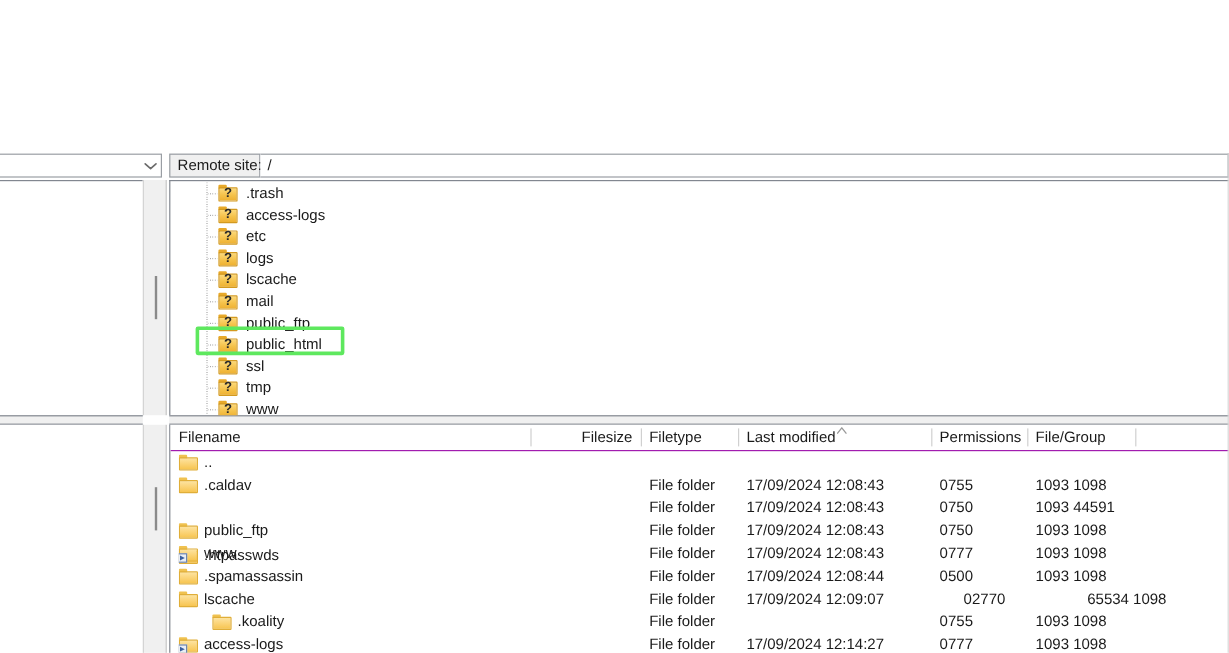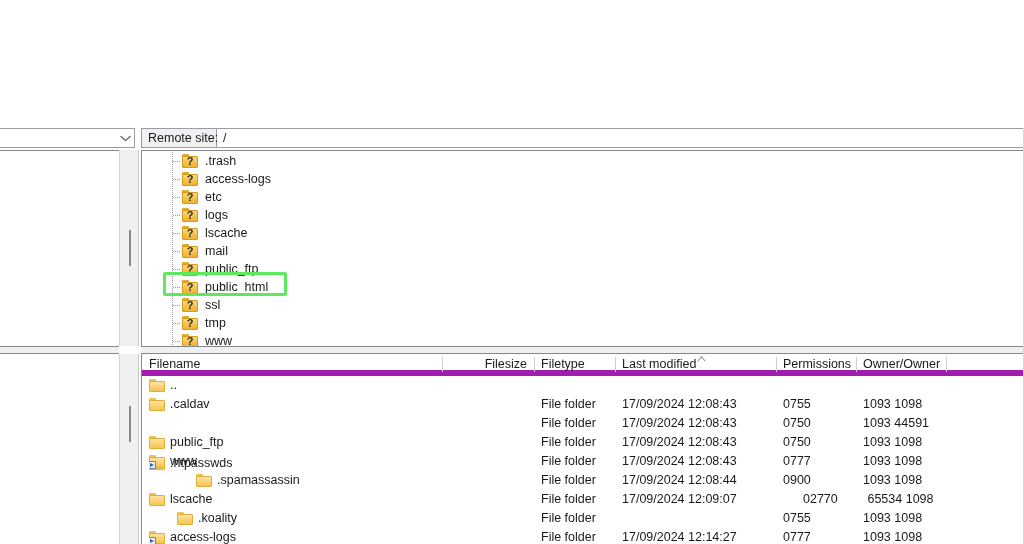--- a/index.html
+++ b/index.html
@@ -313,21 +313,21 @@
     width: 883px; height: 190px;
     background: #ffffff;
     border-left: 1px solid #828790;
     box-sizing: border-box;
     overflow: hidden;
   }
   #remote-list-header {
     position: relative;
     height: 22px;
     background: #ffffff;
-    border-bottom: 6px solid #a21caf;
+    border-bottom: 1px solid #a21caf;
     box-sizing: border-box;
   }
   .col-head {
     position: absolute;
     top: 0;
     height: 21px;
     line-height: 21px;
     font-size: 12.5px;
     color: #1a1a1a;
     white-space: nowrap;
@@ -510,21 +510,21 @@
       <div class="col-head" style="left: 0px; width: 300px;"><span class="label">Filename</span></div>
       <div class="col-head num" style="left: 300px; width: 92px;">
         <span class="label">Filesize</span>
       </div>
       <div class="col-head" style="left: 392px; width: 81px;"><span class="label">Filetype</span></div>
       <span class="sort-arrow" style="left: 555px; position: absolute;"><svg width="9" height="7" viewBox="0 0 9 7">
           <path d="M1 6 L4.5 1.5 L8 6" fill="none" stroke="#9a9a9a" stroke-width="1.1" stroke-linecap="round" stroke-linejoin="round"></path>
         </svg></span>
       <div class="col-head" style="left: 473px; width: 161px;"><span class="label">Last modified</span></div>
       <div class="col-head" style="left: 634px; width: 80px;"><span class="label">Permissions</span></div>
-      <div class="col-head" style="left: 714px; width: 90px;"><span class="label">Owner/Owner</span></div>
+      <div class="col-head" style="left: 714px; width: 90px;"><span class="label">File/Group</span></div>
       <span class="col-sep" style="left: 300px;"></span>
       <span class="col-sep" style="left: 392px;"></span>
       <span class="col-sep" style="left: 473px;"></span>
       <span class="col-sep" style="left: 634px;"></span>
       <span class="col-sep" style="left: 714px;"></span>
       <span class="col-sep" style="left: 804px;"></span>
     </div>
   <div class="list-body" id="remote-list-body">
       <div class="file-row">
         <div class="cell name" style="width: 293px;">
@@ -591,46 +591,46 @@
           </span>
           <span>www</span>
         </div>
         <div class="cell" style="left: 300px; width: 85px; text-align: right;"></div>
         <div class="cell" style="left: 399px; width: 74px;">File folder</div>
         <div class="cell" style="left: 480px; width: 154px;">17/09/2024 12:08:43</div>
         <div class="cell" style="left: 641px; width: 73px;">0777</div>
         <div class="cell" style="left: 721px; width: 83px;">1093 1098</div>
       </div>
       <div class="file-row">
-        <div class="cell name" style="width: 293px; margin-left: 47px;">
-          <span class="ico-folder">
-            <span class="tab"></span>
-            <span class="body"></span>
-          </span>
-          <span>.spamassassin</span>
-        </div>
-        <div class="cell" style="left: 300px; width: 85px; text-align: right;"></div>
-        <div class="cell" style="left: 399px; width: 74px;">File folder</div>
-        <div class="cell" style="left: 480px; width: 154px;">17/09/2024 12:08:44</div>
-        <div class="cell" style="left: 641px; width: 73px;">0900</div>
-        <div class="cell" style="left: 721px; width: 83px;">1093 1098</div>
-      </div>
-      <div class="file-row">
         <div class="cell name" style="width: 293px;">
           <span class="ico-folder">
             <span class="tab"></span>
             <span class="body"></span>
           </span>
+          <span>.spamassassin</span>
+        </div>
+        <div class="cell" style="left: 300px; width: 85px; text-align: right;"></div>
+        <div class="cell" style="left: 399px; width: 74px;">File folder</div>
+        <div class="cell" style="left: 480px; width: 154px;">17/09/2024 12:08:44</div>
+        <div class="cell" style="left: 641px; width: 73px;">0500</div>
+        <div class="cell" style="left: 721px; width: 83px;">1093 1098</div>
+      </div>
+      <div class="file-row">
+        <div class="cell name" style="width: 293px;">
+          <span class="ico-folder">
+            <span class="tab"></span>
+            <span class="body"></span>
+          </span>
           <span>lscache</span>
         </div>
         <div class="cell" style="left: 300px; width: 85px; text-align: right;"></div>
         <div class="cell" style="left: 399px; width: 74px;">File folder</div>
         <div class="cell" style="left: 480px; width: 154px;">17/09/2024 12:09:07</div>
         <div class="cell" style="left: 661px; width: 73px;">02770</div>
-        <div class="cell" style="left: 717px; width: 83px; text-align: center;">65534 1098</div>
+        <div class="cell" style="left: 764px; width: 83px;">65534 1098</div>
       </div>
       <div class="file-row">
         <div class="cell name" style="width: 293px; padding-left: 28px;">
           <span class="ico-folder">
             <span class="tab"></span>
             <span class="body"></span>
           </span>
           <span>.koality</span>
         </div>
         <div class="cell" style="left: 300px; width: 85px; text-align: right;"></div>

